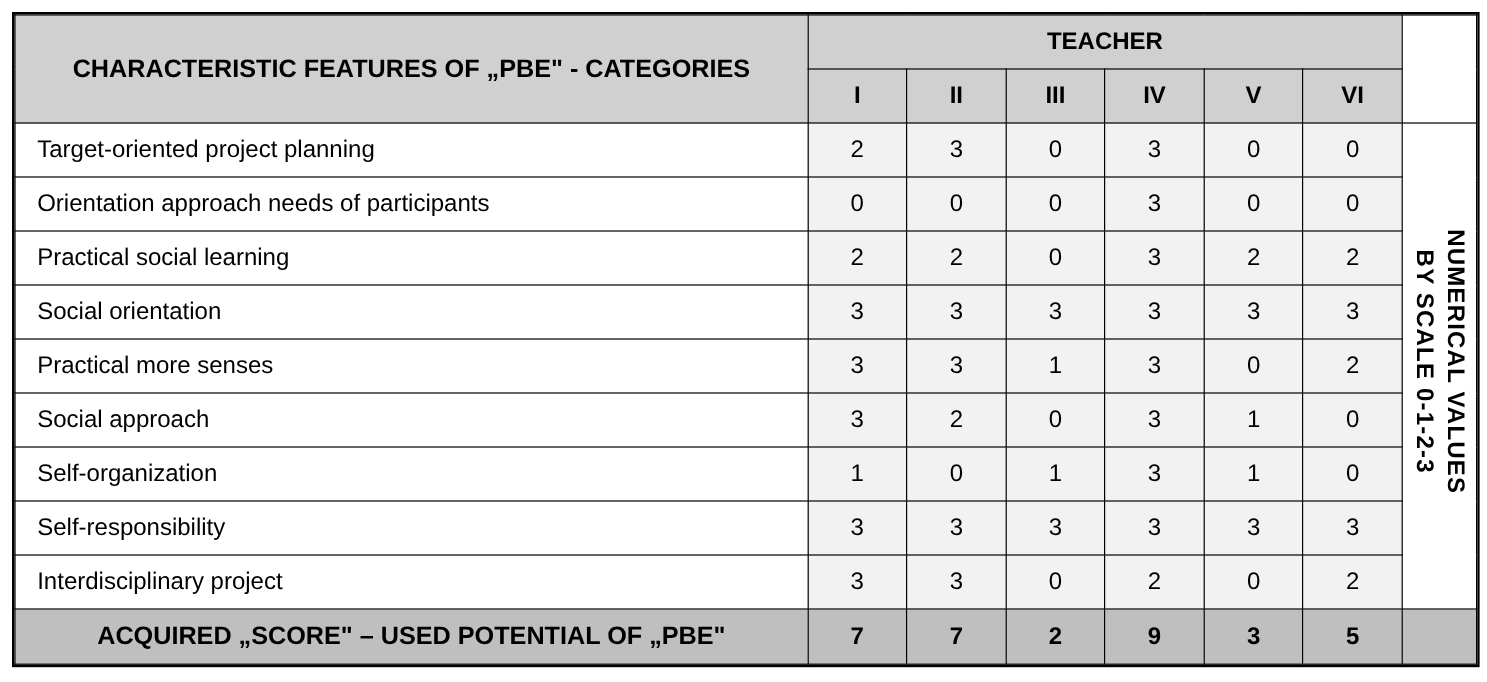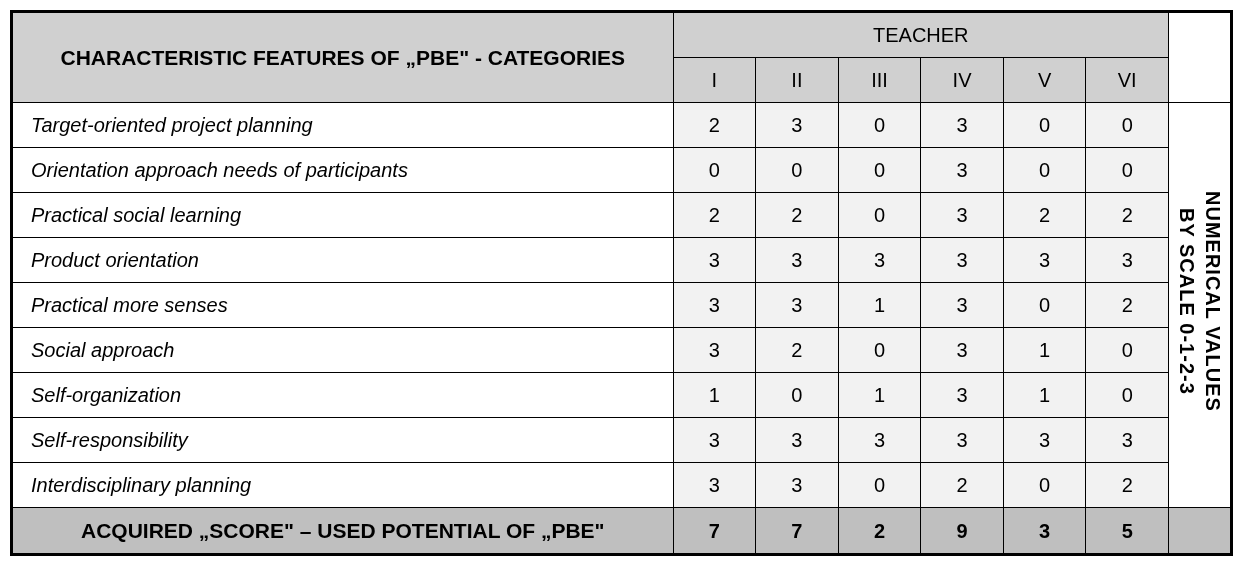--- a/index.html
+++ b/index.html
@@ -22,35 +22,34 @@
     padding: 8px 10px;
     font-size: 20px;
     line-height: 1.4;
   }
   col.cat  { width: 640px; }
   col.num  { width: 80px; }
   col.side { width: 60px; }
 
   .hdr-grey {
     background: #d0d0d0;
-    font-weight: normal;
+    font-weight: bold;
     text-align: center;
     margin-left: 20px;
   }
   .hdr-cat {
     background: #d0d0d0;
     font-weight: bold;
     text-align: center;
     font-size: 21px;
   }
   .row-label {
     background: #fff;
     text-align: left;
     padding-left: 18px;
-    font-style: italic;
   }
   .val-cell {
     background: #f2f2f2;
     text-align: center;
   }
   .footer-row td {
     background: #bfbfbf;
     font-weight: bold;
     text-align: center;
   }
@@ -136,21 +135,21 @@
   <tr>
     <td class="row-label">Practical social learning</td>
     <td class="val-cell">2</td>
     <td class="val-cell">2</td>
     <td class="val-cell">0</td>
     <td class="val-cell">3</td>
     <td class="val-cell">2</td>
     <td class="val-cell">2</td>
   </tr>
   <tr>
-    <td class="row-label">Product orientation</td>
+    <td class="row-label">Social orientation</td>
     <td class="val-cell">3</td>
     <td class="val-cell">3</td>
     <td class="val-cell">3</td>
     <td class="val-cell">3</td>
     <td class="val-cell">3</td>
     <td class="val-cell">3</td>
   </tr>
   <tr>
     <td class="row-label">Practical more senses</td>
     <td class="val-cell">3</td>
@@ -181,21 +180,21 @@
   <tr>
     <td class="row-label">Self-responsibility</td>
     <td class="val-cell">3</td>
     <td class="val-cell">3</td>
     <td class="val-cell">3</td>
     <td class="val-cell">3</td>
     <td class="val-cell">3</td>
     <td class="val-cell">3</td>
   </tr>
   <tr>
-    <td class="row-label">Interdisciplinary planning</td>
+    <td class="row-label">Interdisciplinary project</td>
     <td class="val-cell">3</td>
     <td class="val-cell">3</td>
     <td class="val-cell">0</td>
     <td class="val-cell">2</td>
     <td class="val-cell">0</td>
     <td class="val-cell">2</td>
   </tr>
 
   <tr class="footer-row">
     <td class="footer-label">ACQUIRED „SCORE" – USED POTENTIAL OF „PBE"</td>

